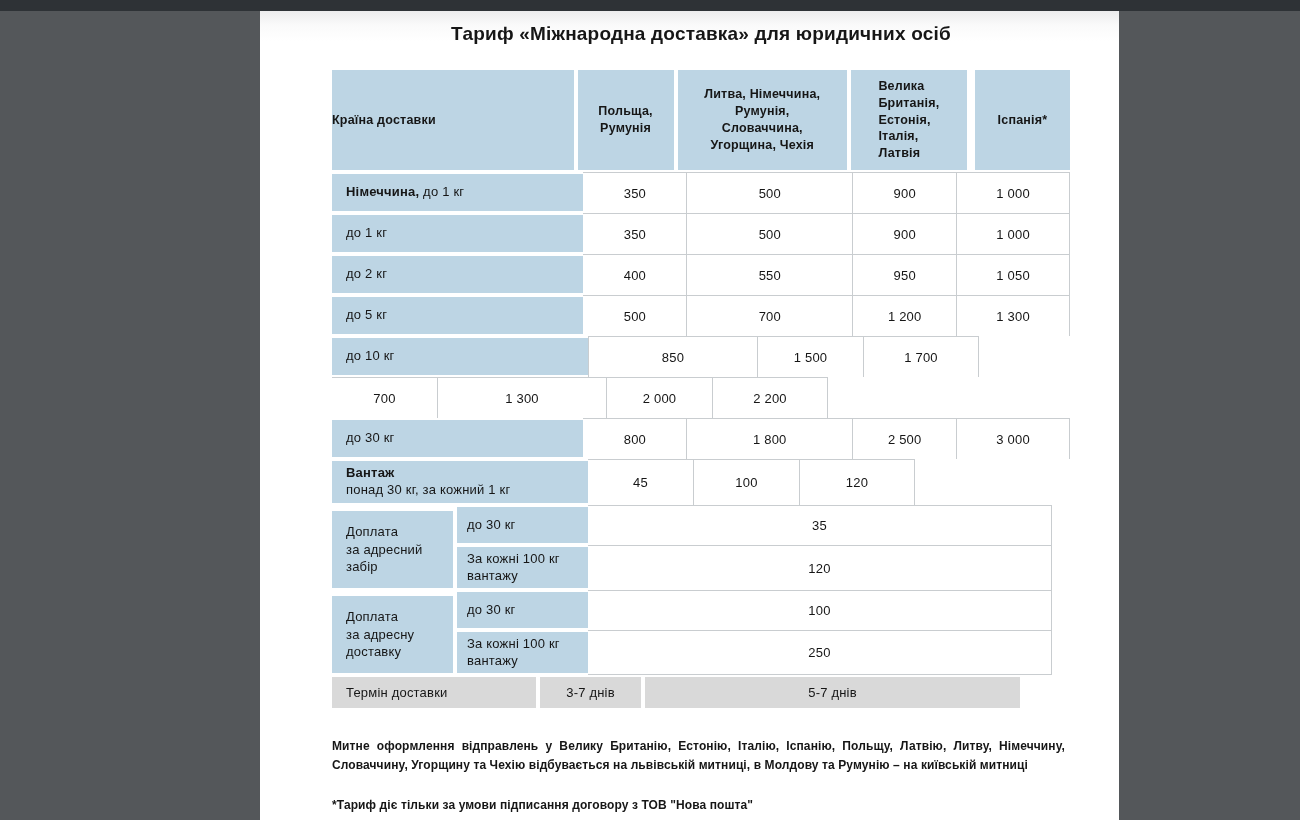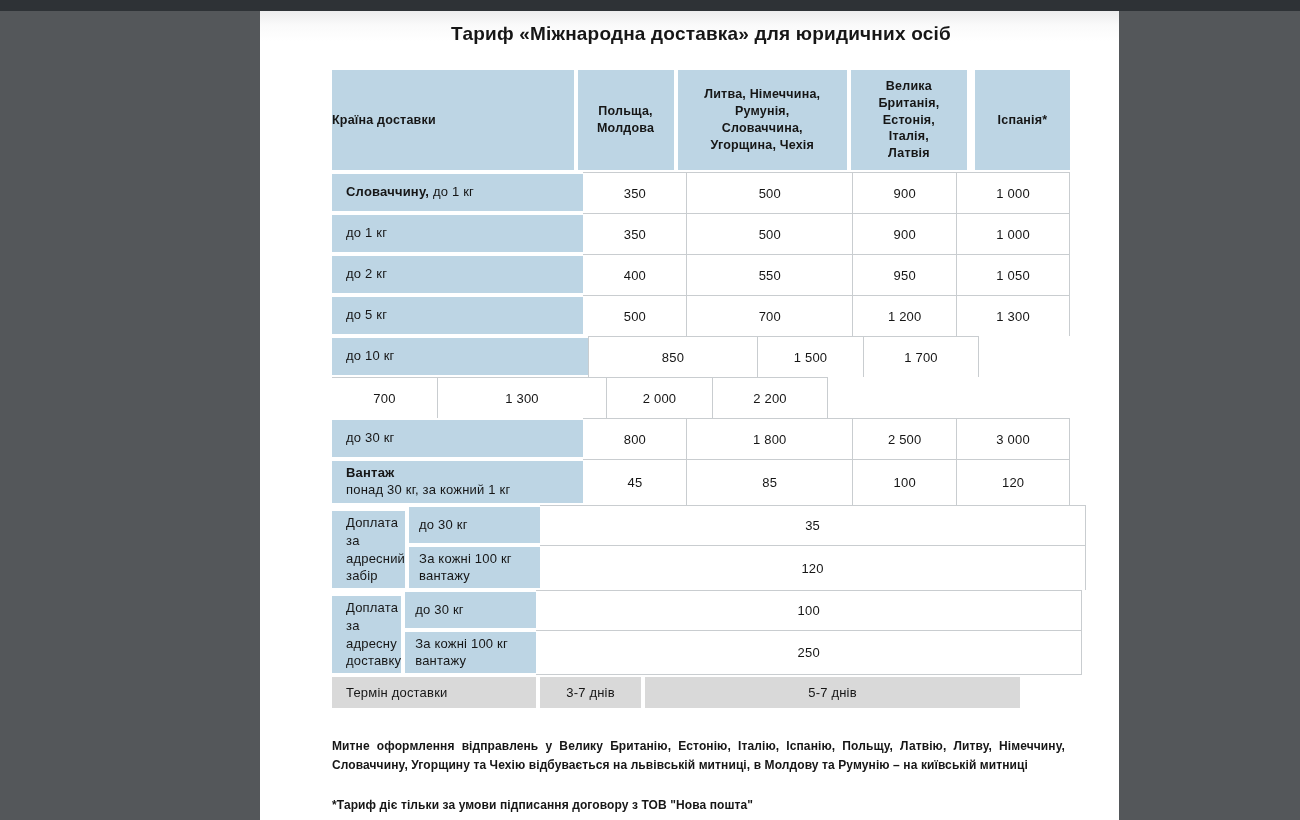--- a/index.html
+++ b/index.html
@@ -49,21 +49,21 @@
 
   
   .hrow{height:104px}
   .hc{
     margin:2px 0;display:flex;align-items:center;
     font-weight:bold;font-size:12.5px;line-height:1.35;
   }
   .h0{width:254px;margin-right:4px;}
   .h1{width:101px;margin-right:4px;justify-content:center;text-align:center}
   .h2{width:178px;margin-right:4px;justify-content:center;text-align:center}
-  .h3{width:122px;margin-right:8px;justify-content:center;text-align:center}
+  .h3{width:122px;margin-right:8px;justify-content:center;text-align:left}
   .h4{width:100px;justify-content:center;text-align:center}
 
   
   .wrow{height:41px}
   .wrow.tall{height:46px}
   .lbl{
     width:256px;margin:2px 0;display:flex;align-items:center;
     padding-left:14px;line-height:1.3;
   }
   .val{
@@ -81,21 +81,21 @@
     width:121px;margin:6px 4px 2px 0;display:flex;align-items:center;
     padding-left:14px;line-height:1.35;white-space:pre-line;
   }
   .subcol{display:flex;flex-direction:column}
   .subrow.r1{height:40px}
   .subrow.r2{height:45px}
   .sub{
     width:131px;margin:2px 0;display:flex;align-items:center;
     padding-left:10px;line-height:1.25;
   }
-  .wide{width:546px;border-right:1px solid var(--grid-line)}
+  .wide{width:464px;border-right:1px solid var(--grid-line)}
   .bb{border-bottom:1px solid var(--grid-line)}
 
   
   .trow{height:35px}
   .gcell{margin:2px 0;display:flex;align-items:center;background:var(--cell-gray)}
   .g0{width:204px;margin-right:4px;padding-left:14px}
   .g1{width:101px;margin-right:4px;justify-content:center}
   .g2{width:375px;justify-content:center}
 
   
@@ -115,36 +115,36 @@
   <div class="page">
     <div class="content">
 
       <h1 class="title">Тариф «Міжнародна доставка» для юридичних осіб</h1>
 
       <div class="tariff-table">
 
         <div class="row hrow">
           <div class="hc h0 blue">Країна доставки</div>
           <div class="hc h1 blue pre">Польща,
-Молдова</div>
+Румунія</div>
           <div class="hc h2 blue pre">Литва, Німеччина,
 Румунія,
 Словаччина,
 Угорщина, Чехія</div>
           <div class="hc h3 blue pre">Велика
 Британія,
 Естонія,
 Італія,
 Латвія</div>
           <div class="hc h4 blue pre">Іспанія*</div>
         </div>
 
         <div class="row wrow">
           <div class="lbl blue">
-            <div><span class="b">Словаччину,</span><span> до 1 кг</span></div>
+            <div><span class="b">Німеччина,</span><span> до 1 кг</span></div>
           </div>
           <div class="val v1">350</div>
           <div class="val v2">500</div>
           <div class="val v3">900</div>
           <div class="val v4">1&nbsp;000</div>
         </div>
 
         <div class="row wrow">
           <div class="lbl blue">
             <div><span>до 1 кг</span></div>
@@ -202,21 +202,20 @@
         </div>
 
         <div class="row wrow tall">
           <div class="lbl blue">
             <div>
                 <span class="b blk">Вантаж</span>
                 <span class="blk">понад 30 кг, за кожний 1 кг</span>
               </div>
           </div>
           <div class="val v1">45</div>
-          <div class="val v2">85</div>
           <div class="val v3">100</div>
           <div class="val v4">120</div>
         </div>
 
         <div class="section">
           <div class="bigl blue">Доплата
 за адресний
 забір</div>
           <div class="subcol">
             <div class="subrow r1">

